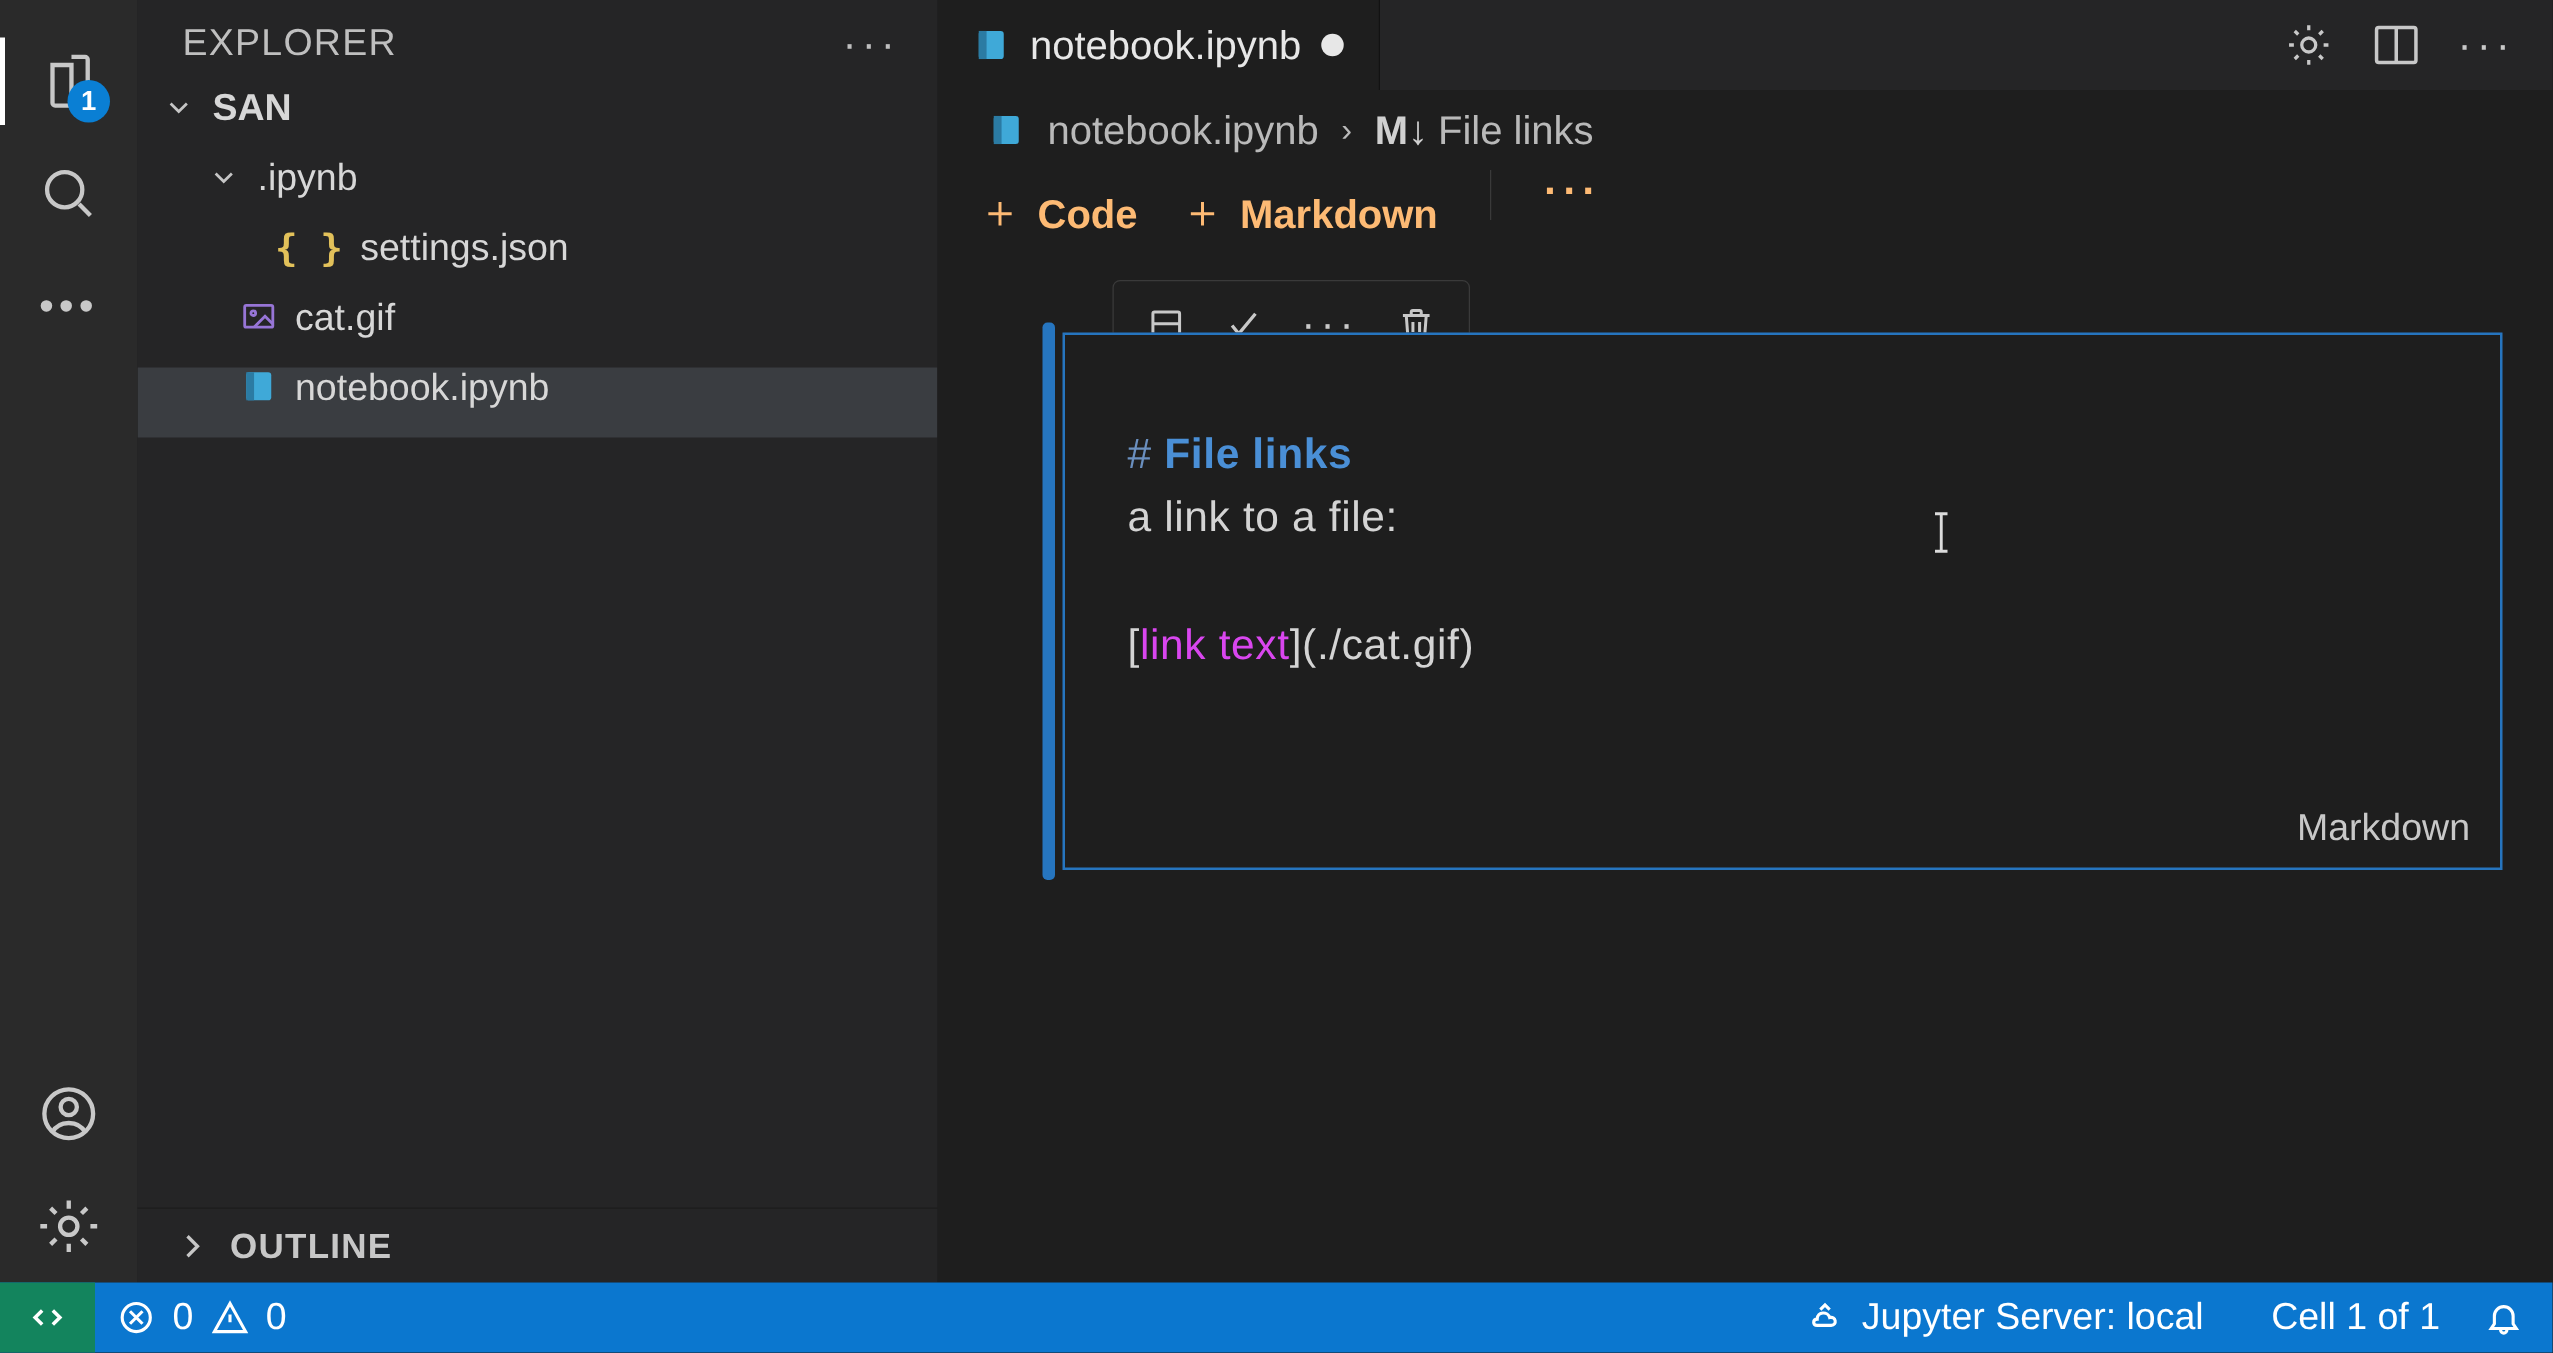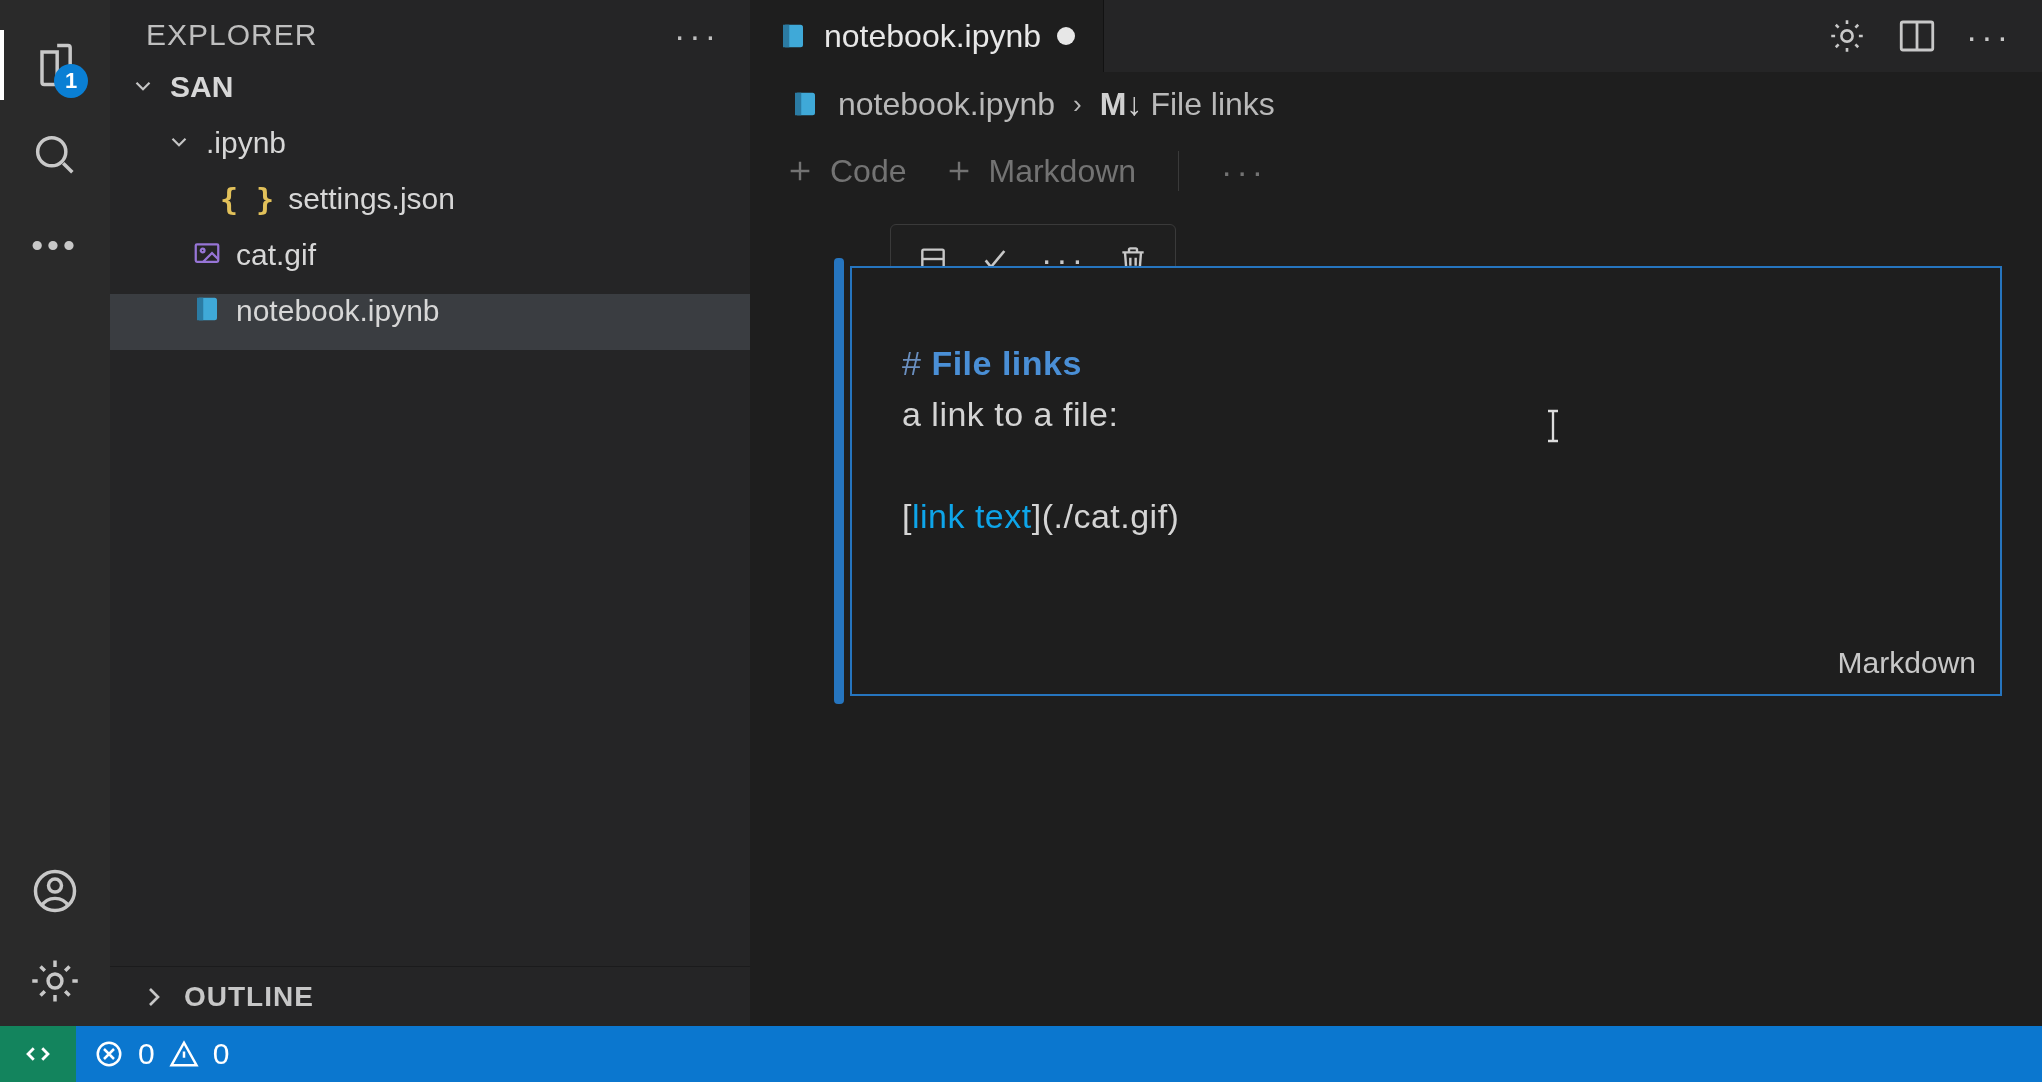--- a/index.html
+++ b/index.html
@@ -58,21 +58,21 @@
   .editor{
     position:absolute;left:750px;top:0;right:0;bottom:56px;
     background:var(--bg);
     display:flex;flex-direction:column;
   }
   .tabs{height:72px;background:#252526;display:flex;align-items:stretch;}
   .tab{display:flex;align-items:center;gap:16px;padding:0 28px;background:#1e1e1e;color:#e7e7e7;font-size:32px;border-right:1px solid #00000060;}
   .tab .dirty{width:18px;height:18px;border-radius:50%;background:#e7e7e7;}
   .tabs .actions{margin-left:auto;display:flex;align-items:center;gap:28px;padding-right:30px;color:#c8c8c8;}
   .crumbs{height:64px;display:flex;align-items:center;gap:18px;padding-left:40px;color:#b9b9b9;font-size:32px;}
-  .nb-toolbar{height:70px;display:flex;align-items:center;gap:36px;padding:0 34px;color:#737373;font-size:32px;}
+  .nb-toolbar{height:70px;display:flex;gap:36px;padding:0 34px;color:#fdba74;font-size:32px;font-weight:bold;}
   .nb-toolbar .plusbtn{display:flex;align-items:center;gap:14px;}
   .nb-toolbar .sep{width:1px;height:40px;background:#3a3a3a;margin:0 6px;}
   .nb-toolbar .right{margin-left:auto;display:flex;align-items:center;gap:18px;}
   .nb-area{position:relative;flex:1;}
   .cell-toolbar{
     position:absolute;left:140px;top:18px;height:70px;
     background:#1f1f1f;border:1px solid #3a3a3a;border-radius:6px;
     display:flex;align-items:center;gap:30px;padding:0 26px;color:#c8c8c8;
   }
   .cell{
@@ -81,21 +81,21 @@
   }
   .cell-gutter{position:absolute;left:-18px;top:-10px;bottom:-10px;width:10px;background:#2675bf;border-radius:4px;}
   .code{
     font-family:Menlo,Consolas,monospace;
     font-size:34px;line-height:1.5;color:#d4d4d4;
     padding:70px 50px 20px 50px;white-space:pre;
     letter-spacing:0.5px;
   }
   .code .hash{color:#6a8fbf;}
   .code .h1{color:#4a8fd6;font-weight:700;}
-  .code .lt{color:#0ea5e9;}
+  .code .lt{color:#d946ef;}
   .code .path{color:#d4d4d4;}
   .cell-lang{position:absolute;right:24px;bottom:14px;color:#c8c8c8;font-size:30px;}
   .status{
     position:absolute;left:0;right:0;bottom:0;height:56px;background:var(--status);
     display:flex;align-items:center;color:#fff;font-size:30px;
   }
   .status .remote{width:76px;height:56px;background:var(--green);display:flex;align-items:center;justify-content:center;}
   .status .grp{display:flex;align-items:center;gap:14px;padding:0 18px;}
   .status .right{margin-left:auto;display:flex;align-items:center;gap:36px;padding-right:24px;}
   svg{display:block}
@@ -312,13 +312,29 @@
         <circle cx="12" cy="12" r="9"></circle>
         <path d="m8 8 8 8M16 8l-8 8"></path>
       </svg>
     <span>0</span>
     <svg width="30" height="30" viewBox="0 0 24 24" fill="none" stroke="#fff" stroke-width="2">
         <path d="M12 3 2 21h20L12 3z"></path>
         <path d="M12 10v5M12 18h.01"></path>
       </svg>
     <span>0</span>
   </div>
+  <div class="right">
+    <div class="grp">
+      <svg width="30" height="30" viewBox="0 0 24 24" fill="none" stroke="#fff" stroke-width="2">
+          <path d="M7 17c-3 0-3-4 0-4 0-5 7-5 8-1 4-1 5 5 1 5H7z"></path>
+          <path d="m9 7 3-3 3 3"></path>
+        </svg>
+      <span>Jupyter Server: local</span>
+    </div>
+    <span>Cell 1 of 1</span>
+    <span>
+      <svg width="30" height="30" viewBox="0 0 24 24" fill="none" stroke="#fff" stroke-width="2">
+          <path d="M6 16V11a6 6 0 1 1 12 0v5l2 3H4l2-3z"></path>
+          <path d="M10 20a2 2 0 0 0 4 0"></path>
+        </svg>
+    </span>
+  </div>
 </div>
 
 </body></html>

